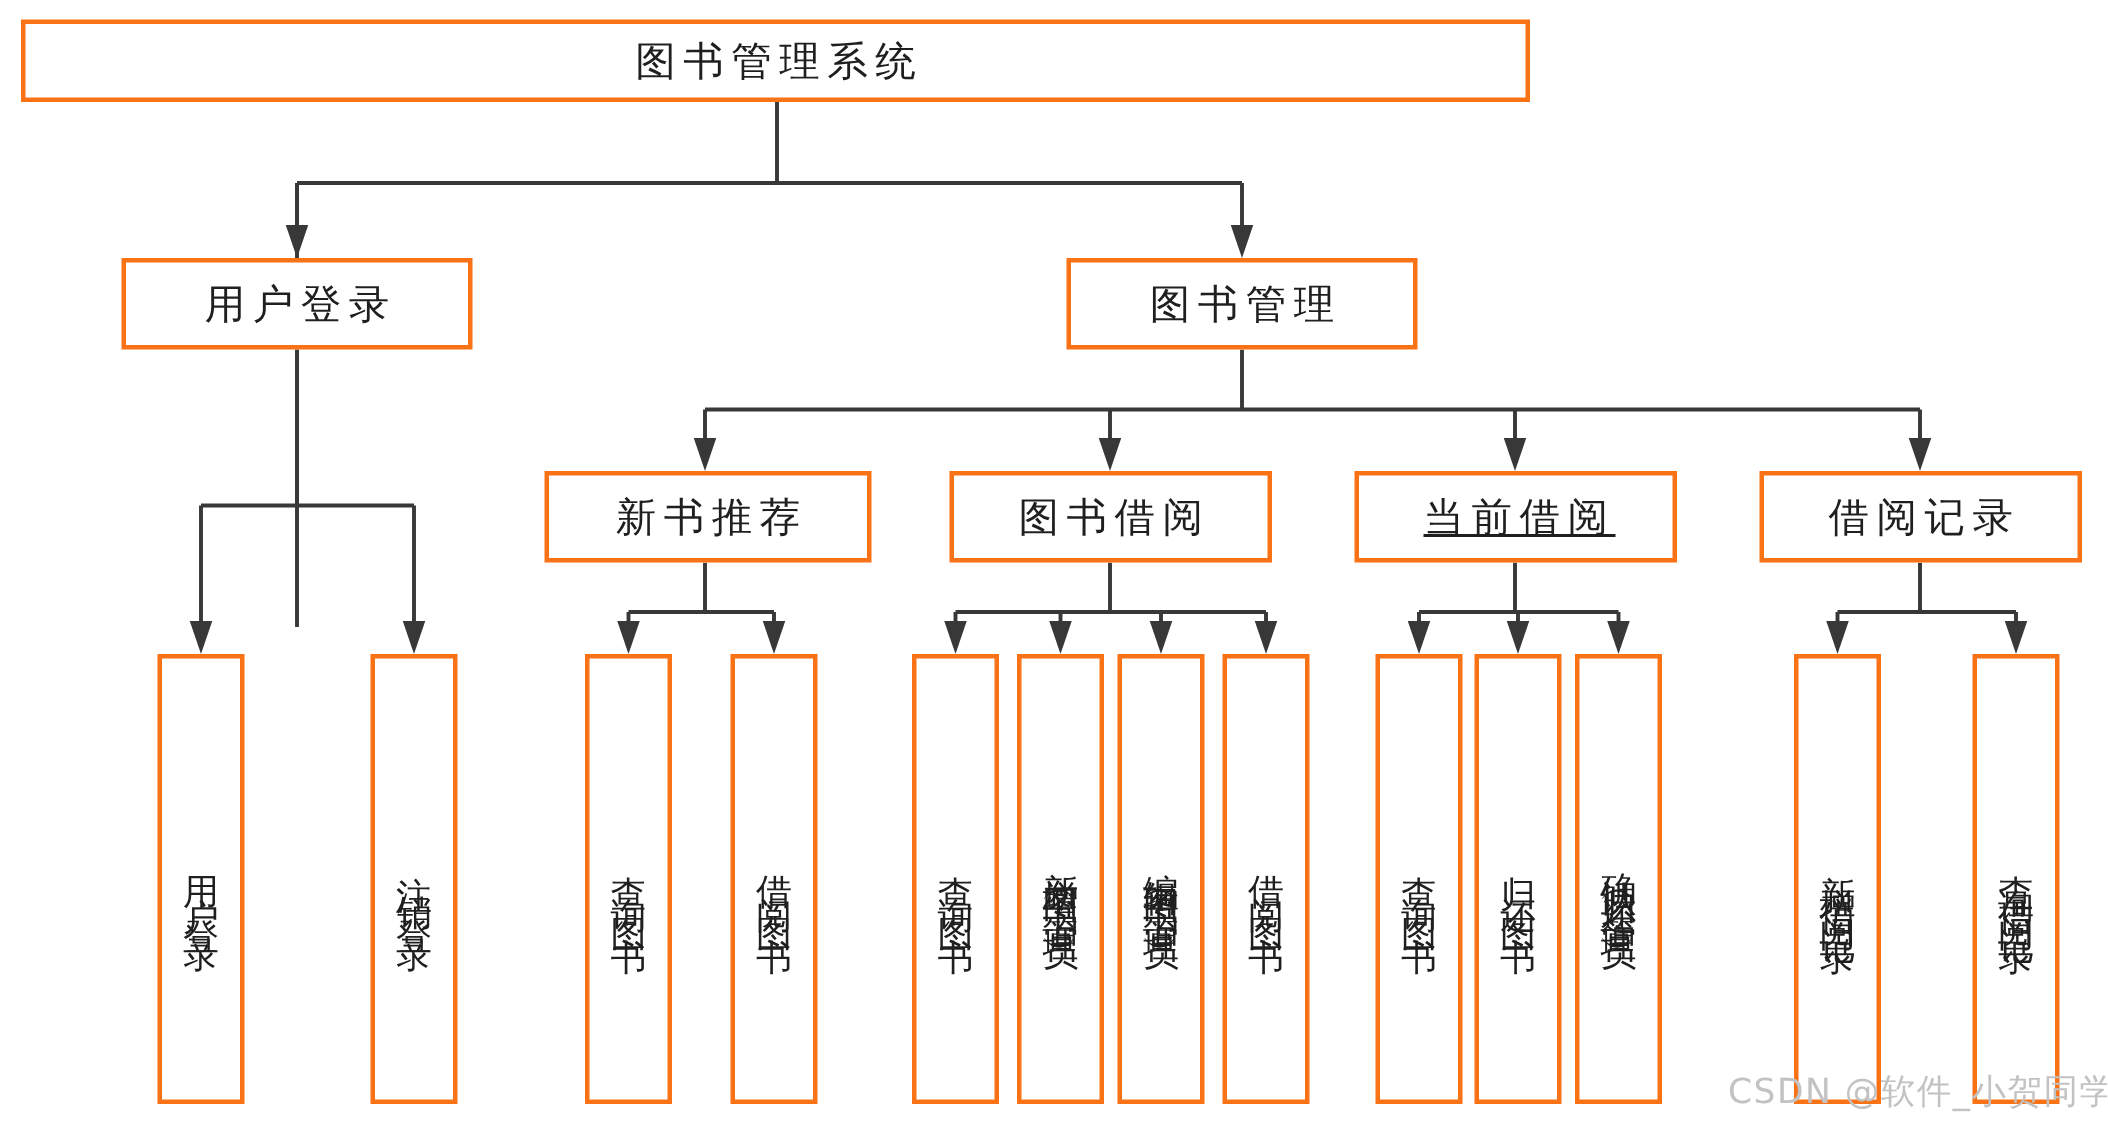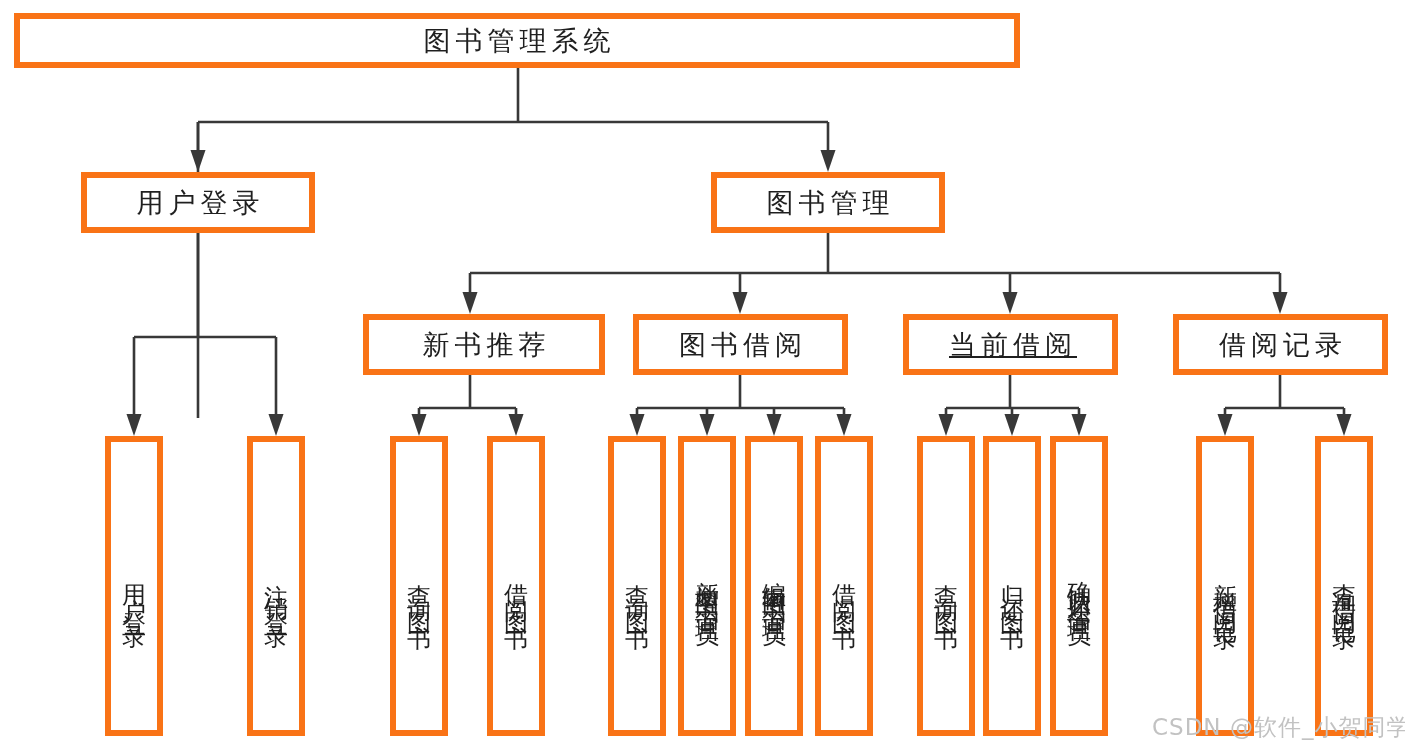--- a/index.html
+++ b/index.html
@@ -18,21 +18,21 @@
   #connectors {
     position: absolute;
     left: 0;
     top: 0;
     width: 1405px;
     height: 747px;
   }
   .node {
     position: absolute;
     background: #ffffff;
-    border: 6px solid #f97316;
+    border: 3px solid #f97316;
     box-sizing: border-box;
     display: flex;
     align-items: center;
     justify-content: center;
     color: #1f1f1f;
   }
   .hnode {
     font-size: 27px;
     letter-spacing: 5px;
     white-space: nowrap;
@@ -132,21 +132,21 @@
     <span class="hlabel">图书管理系统</span>
   </div>
 
   <div class="node hnode" style="left:81px; top:172px; width:234px; height:61px;">
     <span class="hlabel">用户登录</span>
   </div>
   <div class="node hnode" style="left:711px; top:172px; width:234px; height:61px;">
     <span class="hlabel">图书管理</span>
   </div>
 
-  <div class="node hnode" style="left:363px; top:314px; width:242px; height:61px;">
+  <div class="node hnode" style="left:363px; top:314px; width:218px; height:61px;">
     <span class="hlabel">新书推荐</span>
   </div>
   <div class="node hnode" style="left:633px; top:314px; width:215px; height:61px;">
     <span class="hlabel">图书借阅</span>
   </div>
   <div class="node hnode" style="left:903px; top:314px; width:215px; height:61px;text-decoration:underline;">
     <span class="hlabel">当前借阅</span>
   </div>
   <div class="node hnode" style="left:1173px; top:314px; width:215px; height:61px;">
     <span class="hlabel">借阅记录</span>

